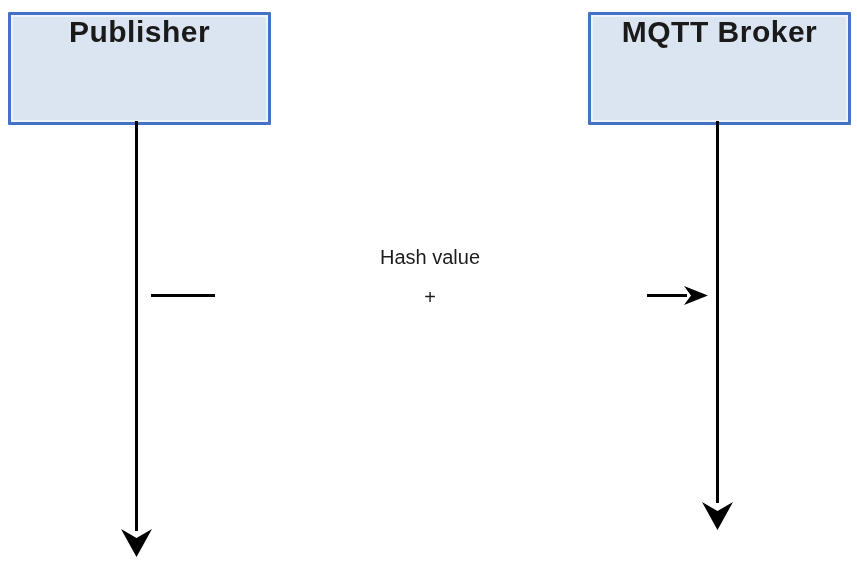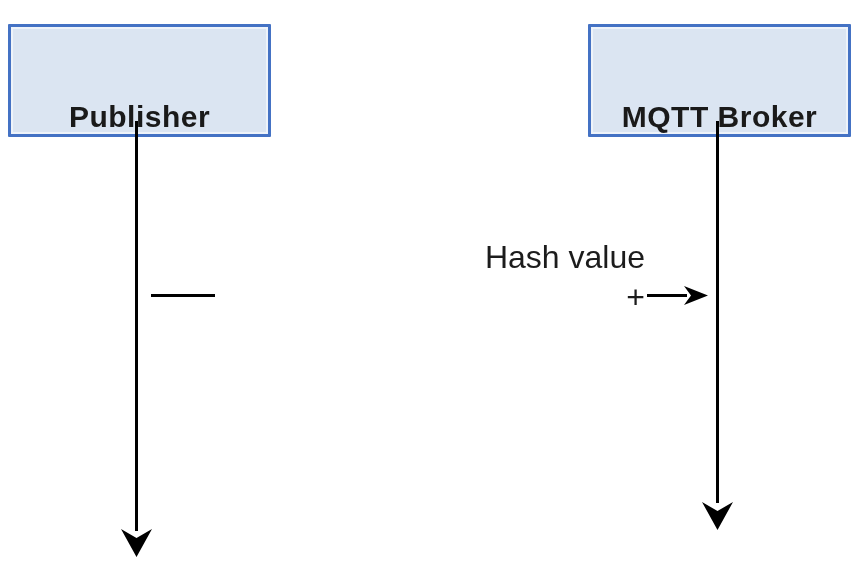--- a/index.html
+++ b/index.html
@@ -11,28 +11,28 @@
     position: relative;
     width: 857px;
     height: 563px;
     background: #ffffff;
     font-family: "Liberation Sans", sans-serif;
     overflow: hidden;
   }
   .actor-box {
     position: absolute;
     box-sizing: border-box;
-    top: 24px;
+    top: 12px;
     width: 263px;
     height: 113px;
     background: #dbe5f2;
     border: 3px solid #4472c4;
     border-radius: 1px;
     display: flex;
-    align-items: flex-end;
+    align-items: flex-start;
     justify-content: center;
     box-shadow: inset 0 0 0 2px #eef3fa;
   }
   .actor-label {
     font-size: 30px;
     font-weight: bold;
     color: #1a1a1a;
     letter-spacing: 0.5px;
     white-space: nowrap;
   }
@@ -58,22 +58,22 @@
     top: 294px;
   }
   #message-line-left { left: 151px; width: 64px; }
   #message-line-right { left: 647px; width: 40px; }
   #message-arrowhead { left: 684px; top: 286px; }
   #message-label {
     position: absolute;
     left: 215px;
     top: 237px;
     width: 430px;
-    text-align: right;
-    font-size: 32px;
+    text-align: center;
+    font-size: 20px;
     line-height: 40px;
     color: #1c1c1c;
     white-space: nowrap;
   }
 </style>
 </head>
 <body>
 
 <div id="canvas">
 

